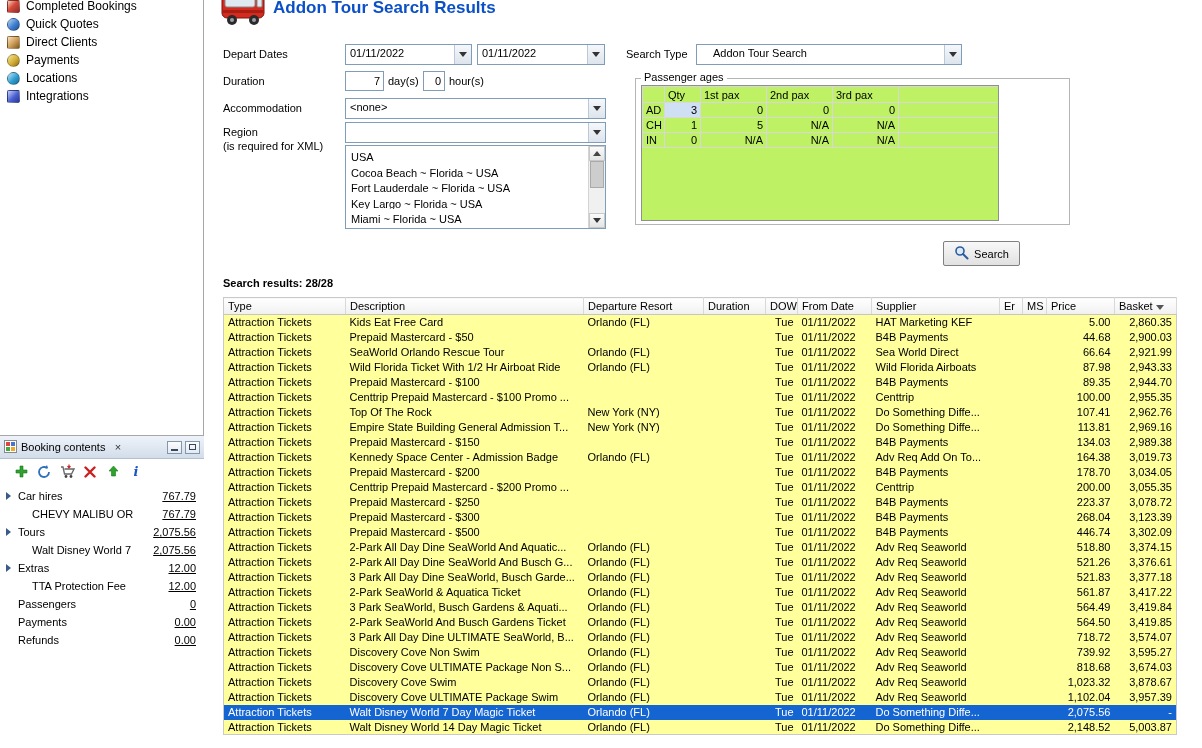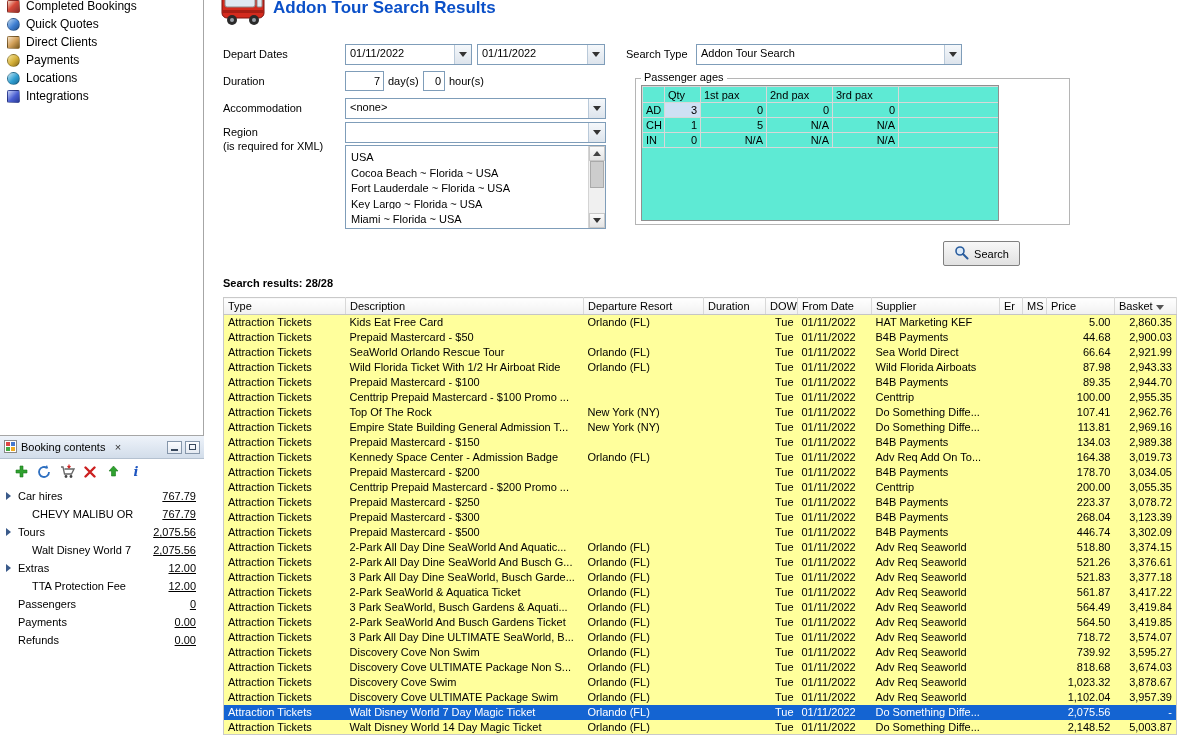--- a/index.html
+++ b/index.html
@@ -63,21 +63,21 @@
   .lb-item.selected { background:#d4dfec; }
   .lb-scroll { position:absolute; right:0; top:0; bottom:0; width:17px; background:#f0f0f0; border-left:1px solid #d4d4d4; }
   .lb-btn { position:absolute; left:0; right:0; height:15px; background:linear-gradient(#fafafa,#e4e4e4); border:1px solid #c8c8c8; display:flex; align-items:center; justify-content:center; cursor:pointer; }
   .lb-btn.up { top:0; }
   .lb-btn.down { bottom:0; }
   .lb-thumb { position:absolute; top:15px; left:1px; right:1px; height:27px; background:#cdcdcd; border:1px solid #aaa; }
 
   
   .groupbox { position:absolute; left:416px; top:78px; width:435px; height:147px; border:1px solid #b5b5b5; background:#fff; }
   .gb-caption { position:absolute; top:-8px; left:5px; background:#fff; padding:0 3px; white-space:nowrap; }
-  .pax-wrap { position:absolute; left:5px; top:6px; width:358px; height:136px; border:1px solid #8f8f8f; background:#5eead4; overflow:hidden; }
+  .pax-wrap { position:absolute; left:5px; top:6px; width:358px; height:136px; border:1px solid #8f8f8f; background:#bef264; overflow:hidden; }
   .pax-grid { border-collapse:collapse; table-layout:fixed; width:357px; }
   .pax-grid th, .pax-grid td { border:1px solid #d8d8d8; height:16px; padding:0 3px; font-weight:normal; text-align:left; white-space:nowrap; overflow:hidden; }
   .pax-grid td { height:15px; }
   .pax-grid .num { text-align:right; }
   .pax-grid tr.selected td.c-qty { background:#cfe0f4; }
 
   
   #search-btn { position:absolute; left:724px; top:241px; width:77px; height:25px; display:flex; align-items:center; justify-content:center; gap:5px; border:1px solid #808080; border-radius:2px; background:linear-gradient(#f8f8f8,#e1e1e1); font:11px "Liberation Sans",sans-serif; cursor:pointer; }
 
   .summary { left:4px; top:277px; font-weight:bold; }
@@ -262,21 +262,21 @@
           <span class="tri-down"></span>
         </span>
     </div>
     <div class="combo" style="left:258px;top:44px;width:128px;">
       <span class="combo-value">01/11/2022</span>
       <span class="combo-btn">
           <span class="tri-down"></span>
         </span>
     </div>
     <span class="abs lbl" style="left:407px;top:48px;text-align:right;">Search Type</span>
-    <div class="combo" style="left:477px;top:44px;width:266px;">
+    <div class="combo" style="left:477px;top:44px;width:266px;padding-left:12px;">
       <span class="combo-value">Addon Tour Search</span>
       <span class="combo-btn">
           <span class="tri-down"></span>
         </span>
     </div>
 
     <span class="abs lbl" style="left:4px;top:75px;">Duration</span>
     <input class="num-input" style="left: 126px; top: 71px; width: 39px;" value="7">
     <span class="abs lbl" style="left:169px;top:75px;">day(s)</span>
     <input class="num-input" style="left: 204px; top: 71px; width: 22px;" value="0">

